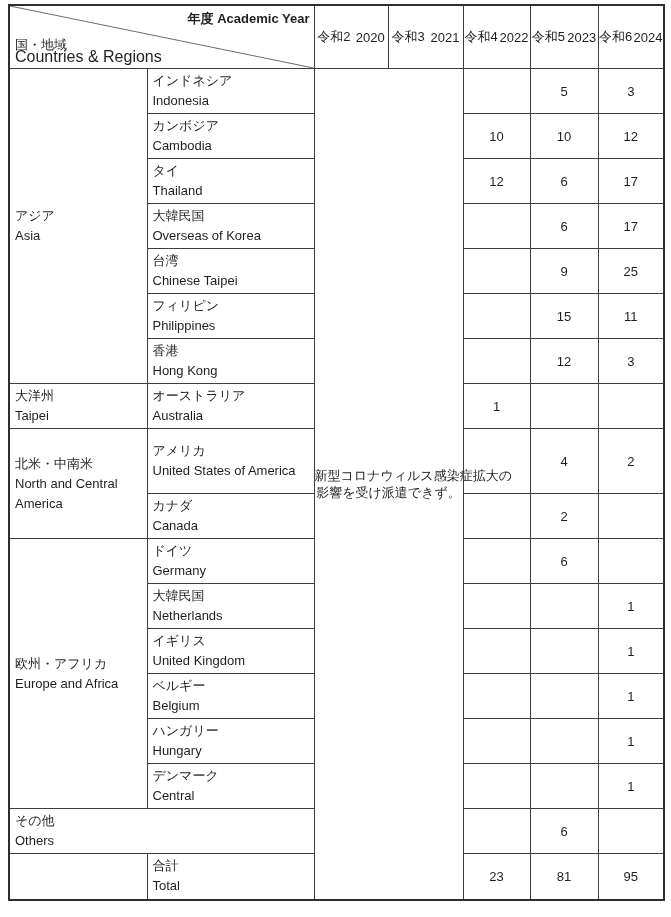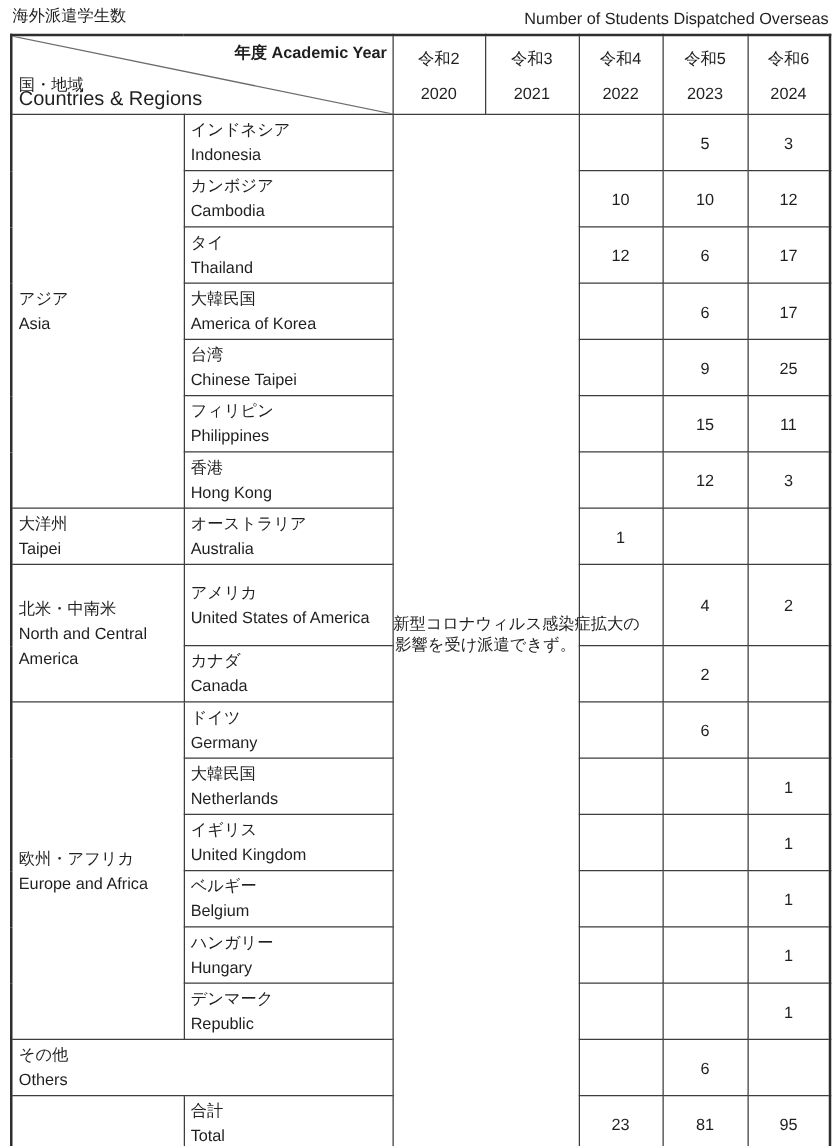--- a/index.html
+++ b/index.html
@@ -47,21 +47,21 @@
   tr.header-row td { height: 62px; }
   td.corner { padding: 0; }
   .corner-inner { position: relative; height: 62px; width: 100%; }
   .corner-inner svg.diag { position: absolute; left: 0; top: 0; width: 100%; height: 100%; display: block; }
   .axis-label { position: absolute; top: 4px; right: 4px; font-size: 13px; font-weight: bold; }
   .row-label-ja { position: absolute; left: 5px; top: 30px; font-size: 13px; }
   .row-label-en { position: absolute; left: 5px; bottom: 2px; font-size: 16px; }
 
   td.year-cell { padding: 0; text-align: center; }
   .year-inner {
-    height: 62px; display: flex; flex-direction: column;
+    height: 62px; display: flex; flex-direction: row;
     justify-content: space-around; align-items: center; padding: 4px 0;
   }
 
   
   tr.h-std  td { height: 44px; }
   tr.h-tall td { height: 65px; }
   tr.h-total td { height: 46px; }
 
   td.region, td.country, td.others-cell, td.total-cell {
     padding: 2px 2px 2px 5px;
@@ -83,24 +83,20 @@
     line-height: 17px;
     padding: 0;
   }
   td.covid div { white-space: nowrap; }
 </style>
 </head>
 <body>
 
 <div class="page">
 
-  <div class="title-bar">
-    <span>海外派遣学生数</span>
-    <span>Number of Students Dispatched Overseas</span>
-  </div>
 
   <table class="students">
     <colgroup>
       <col class="c-region">
         <col class="c-country">
       <col class="c-y2020">
         <col class="c-y2021">
         <col class="c-y2022">
         <col class="c-y2023">
         <col class="c-y2024">
@@ -184,21 +180,21 @@
         <div class="en">Thailand</div>
       </td>
       <td class="val">12</td>
       <td class="val">6</td>
       <td class="val">17</td>
     </tr>
 
     <tr class="h-std">
       <td class="country">
         <div class="ja">大韓民国</div>
-        <div class="en">America of Korea</div>
+        <div class="en">Overseas of Korea</div>
       </td>
       <td class="val"></td>
       <td class="val">6</td>
       <td class="val">17</td>
     </tr>
 
     <tr class="h-std">
       <td class="country">
         <div class="ja">台湾</div>
         <div class="en">Chinese Taipei</div>
@@ -316,21 +312,21 @@
         <div class="en">Hungary</div>
       </td>
       <td class="val"></td>
       <td class="val"></td>
       <td class="val">1</td>
     </tr>
 
     <tr class="h-std">
       <td class="country">
         <div class="ja">デンマーク</div>
-        <div class="en">Republic</div>
+        <div class="en">Central</div>
       </td>
       <td class="val"></td>
       <td class="val"></td>
       <td class="val">1</td>
     </tr>
 
     <tr class="h-std">
       <td class="others-cell" colspan="2">
         <div class="ja">その他</div>
         <div class="en">Others</div>

